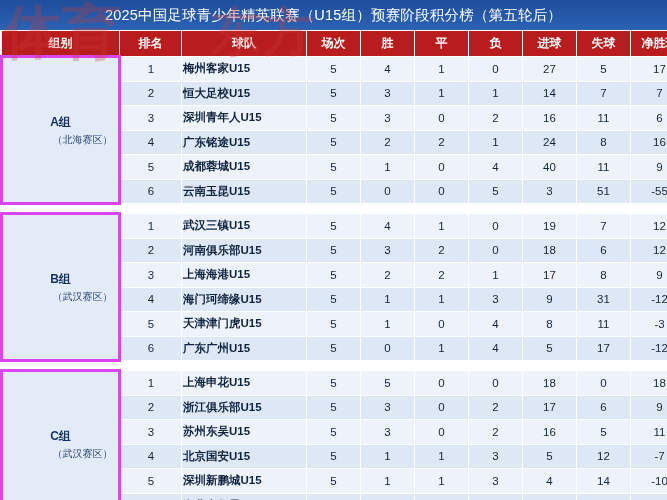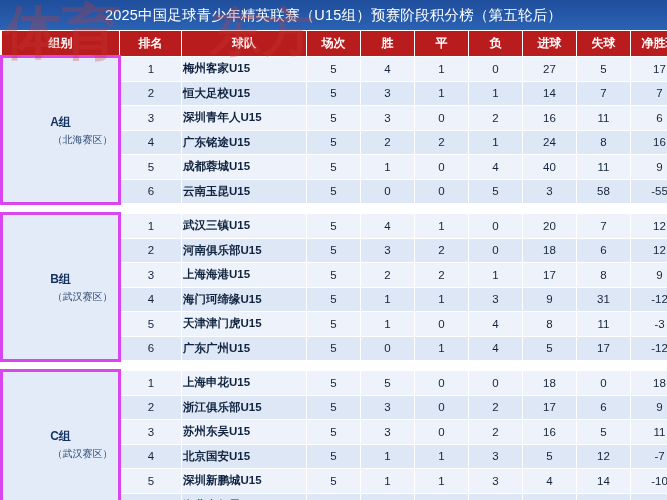--- a/index.html
+++ b/index.html
@@ -215,41 +215,41 @@
 
       </tr>
       <tr class="alt">
         <td>6</td>
         <td class="team">云南玉昆U15</td>
         <td>5</td>
         <td>0</td>
         <td>0</td>
         <td>5</td>
         <td>3</td>
-        <td>58</td>
+        <td>51</td>
         <td>-55</td>
 
       </tr>
 
       <tr class="spacer">
           <td colspan="11"></td>
         </tr>
 
       <tr>
         <td class="group-cell" rowspan="6">
           <span>B组</span>
           <span class="sub">（武汉赛区）</span>
         </td>
         <td>1</td>
         <td class="team">武汉三镇U15</td>
         <td>5</td>
         <td>4</td>
         <td>1</td>
         <td>0</td>
-        <td>20</td>
+        <td>19</td>
         <td>7</td>
         <td>12</td>
 
       </tr>
       <tr class="alt">
         <td>2</td>
         <td class="team">河南俱乐部U15</td>
         <td>5</td>
         <td>3</td>
         <td>2</td>

